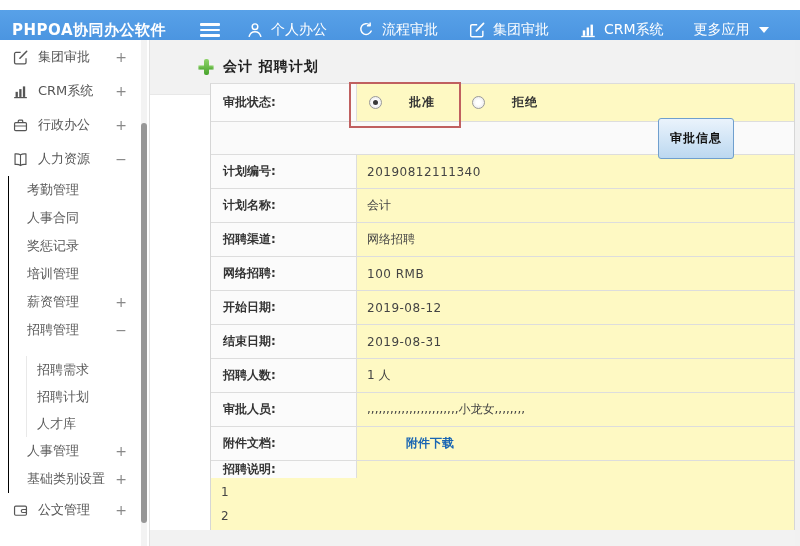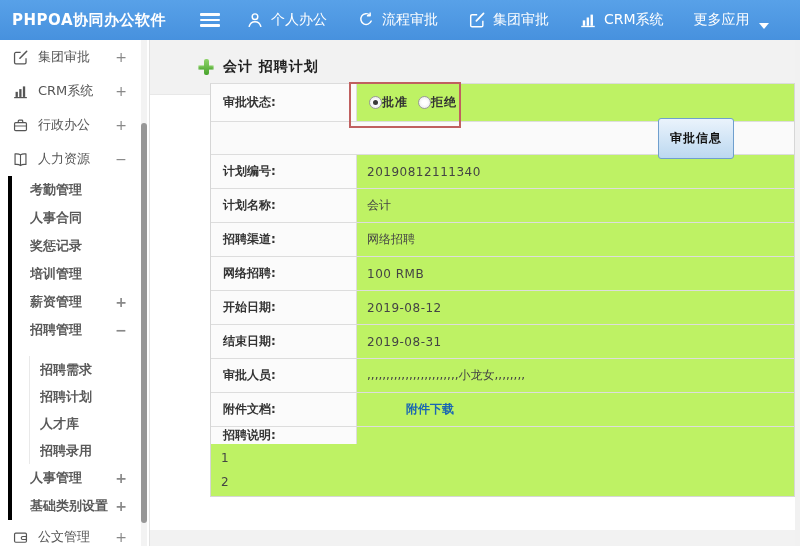--- a/index.html
+++ b/index.html
@@ -1,68 +1,68 @@
 <!DOCTYPE html>
 <html><head>
 <meta charset="utf-8">
 <style>
   * { margin:0; padding:0; box-sizing:border-box; }
   html,body { width:800px; height:546px; overflow:hidden; background:#fff;
               font-family:"DejaVu Sans","Liberation Sans",sans-serif; }
 
   
-  .topbar { position:absolute; left:0; top:0; width:800px; height:40px;
+  .topbar { position:absolute; left:0; top:10px; width:800px; height:40px;
             background:linear-gradient(#58a1e8,#4791de); color:#fff;
             display:flex; align-items:center; }
   .brand { font-size:15px; font-weight:bold; padding-left:12px; width:188px; letter-spacing:.5px; }
   .hamburger { width:20px; display:flex; flex-direction:column; gap:3px; margin-left:12px; cursor:pointer; }
   .hamburger i { display:block; height:2.5px; background:#fff; border-radius:1px; }
   .nav { display:flex; align-items:center; margin-left:26px; }
-  .nav-item { display:flex; align-items:flex-end; gap:7px; font-size:14px; margin-right:30px; cursor:pointer; white-space:nowrap; }
+  .nav-item { display:flex; align-items:center; gap:7px; font-size:14px; margin-right:30px; cursor:pointer; white-space:nowrap; }
   .nav-item svg { display:block; }
   .caret { width:0; height:0; border-left:5px solid transparent; border-right:5px solid transparent;
            border-top:6px solid #fff; margin-left:2px; }
 
   
   .sidebar { position:absolute; left:0; top:40px; width:150px; height:506px;
              background:#fff; border-right:1px solid #e2e2e2; color:#555; font-size:13px; overflow:hidden; }
   .s-item { display:flex; align-items:center; height:34px; padding:0 22px 0 12px; cursor:pointer; }
   .s-item .ic { width:17px; height:17px; margin-right:9px; flex:none; }
   .s-item .lbl { flex:1; white-space:nowrap; overflow:hidden; }
   .exp { color:#888; font-size:14px; width:12px; text-align:center; flex:none; }
-  .sub1 { border-left:4px solid #000000; margin-left:8px;font-weight:bold; }
+  .sub1 { border-left:1px solid #000000; margin-left:8px; }
   .sub1 .s-item { height:28px; padding-left:18px; color:#5a5a5a; }
   .sub2 { border-left:1px solid #e9e9e9; margin-left:17px;margin-top:12px; }
   .sub2 .s-item { height:27px; padding-left:10px; }
   .side-scroll-track { position:absolute; right:2px; top:0; width:6px; height:506px; background:#f3f3f3; }
   .side-scroll-thumb { position:absolute; right:2px; top:83px; width:6px; height:400px; background:#979797; border-radius:3px; }
 
   
   .content { position:absolute; left:150px; top:40px; width:650px; height:506px; background:#fff; }
   .content-header { height:55px; background:#f2f2f2; border-bottom:1px solid #e8e8e8;
                     display:flex; align-items:center; padding-left:48px; }
   .plus-icon { position:relative; width:16px; height:16px; margin-right:9px; }
   .plus-icon::before { content:""; position:absolute; left:0; top:5.5px; width:16px; height:5px;
                        background:linear-gradient(#8fd36a,#47a32b); border-radius:2px; box-shadow:0 0 0 1px #ffffff66 inset; }
   .plus-icon::after  { content:""; position:absolute; left:5.5px; top:0; width:5px; height:16px;
                        background:linear-gradient(#8fd36a,#47a32b); border-radius:2px; }
   .page-title { font-size:14px; font-weight:bold; color:#222; letter-spacing:1px; }
 
   .form-table { position:absolute; left:60px; top:43px; width:585px;
-                border:1px solid #d6d6d6; border-top:1px solid #dcdcdc; background:#bef264; font-size:12px; }
+                border:1px solid #d6d6d6; border-top:1px solid #dcdcdc; background:#fef9c3; font-size:12px; }
   .frow { display:flex; border-bottom:1px solid #ddd; align-items:stretch; }
   .frow:last-child { border-bottom:none;flex-direction:column; }
   .fl { width:146px; flex:none; background:#fbfbfb; border-right:1px solid #ddd;
         padding:0 8px 0 12px; font-weight:bold; color:#333; display:flex; align-items:center; }
   .fv { flex:1; padding:0 10px 0 10px; color:#444; display:flex; align-items:center; overflow:hidden; }
   .h38 { height:38px; } .h34 { height:34px; } .h69 { height:69px; }
   .btn-row { height:33px; background:#fafafa; display:flex; align-items:center; justify-content:flex-end; padding-right:60px; border-bottom:1px solid #ddd; }
   .btn-approve { font-family:inherit; background:linear-gradient(#eaf3fc,#bcd8f0); border:1px solid #6f9fce;
                  border-radius:3px; font-size:12px; font-weight:bold; color:#111; padding:11px 11px; cursor:pointer; letter-spacing:1px; }
-  .radio-group { display:flex; align-items:center; gap:0; padding-left:2px; }
+  .radio-group { display:flex; align-items:center; gap:27px; padding-left:2px; }
   .radio { width:13px; height:13px; border-radius:50%; border:1px solid #9a9a9a;
            background:radial-gradient(#fff 30%,#e3e3e3); position:relative; flex:none; cursor:pointer; }
   .radio.checked::after { content:""; position:absolute; left:3px; top:3px; width:5px; height:5px; border-radius:50%; background:#3a3a3a; }
   .radio-label { font-weight:bold; color:#333; margin-right:10px; cursor:pointer; letter-spacing:1px; }
   .link { color:#1a66b3; font-weight:bold; cursor:pointer; text-decoration:none;padding-left:39px; }
   .multiline { display:flex; flex-direction:column; justify-content:center; gap:10px; align-items:flex-start; }
   .mono-ish { letter-spacing:.5px; }
 
   .annotation-rect { position:absolute; left:199px; top:42px; width:112px; height:46px;
                      border:2px solid #c06060; pointer-events:none; z-index:5; }
@@ -198,23 +198,20 @@
     <div class="sub2">
       <div class="s-item">
         <span class="lbl">招聘需求</span>
       </div>
       <div class="s-item">
         <span class="lbl">招聘计划</span>
       </div>
       <div class="s-item">
         <span class="lbl">人才库</span>
       </div>
-      <div class="s-item">
-        <span class="lbl">招聘录用</span>
-      </div>
     </div>
     <div class="s-item">
       <span class="lbl">人事管理</span>
       <span class="exp">+</span>
     </div>
     <div class="s-item">
       <span class="lbl">基础类别设置</span>
       <span class="exp">+</span>
     </div>
   </div>
@@ -283,20 +280,24 @@
     </div>
     <div class="frow h34">
       <div class="fl">开始日期:</div>
       <div class="fv mono-ish">2019-08-12</div>
     </div>
     <div class="frow h34">
       <div class="fl">结束日期:</div>
       <div class="fv mono-ish">2019-08-31</div>
     </div>
     <div class="frow h34">
+      <div class="fl">招聘人数:</div>
+      <div class="fv">1 人</div>
+    </div>
+    <div class="frow h34">
       <div class="fl">审批人员:</div>
       <div class="fv">,,,,,,,,,,,,,,,,,,,,,,,,小龙女,,,,,,,,</div>
     </div>
     <div class="frow h34">
       <div class="fl">附件文档:</div>
       <div class="fv">
           <span class="link">附件下载</span>
         </div>
     </div>
     <div class="frow h69">

